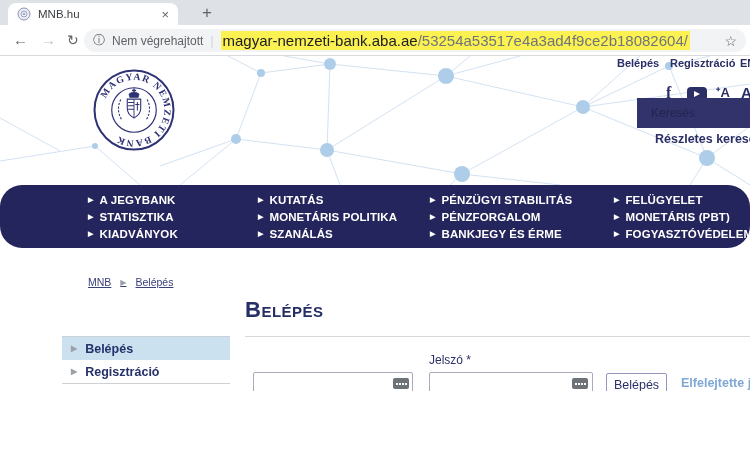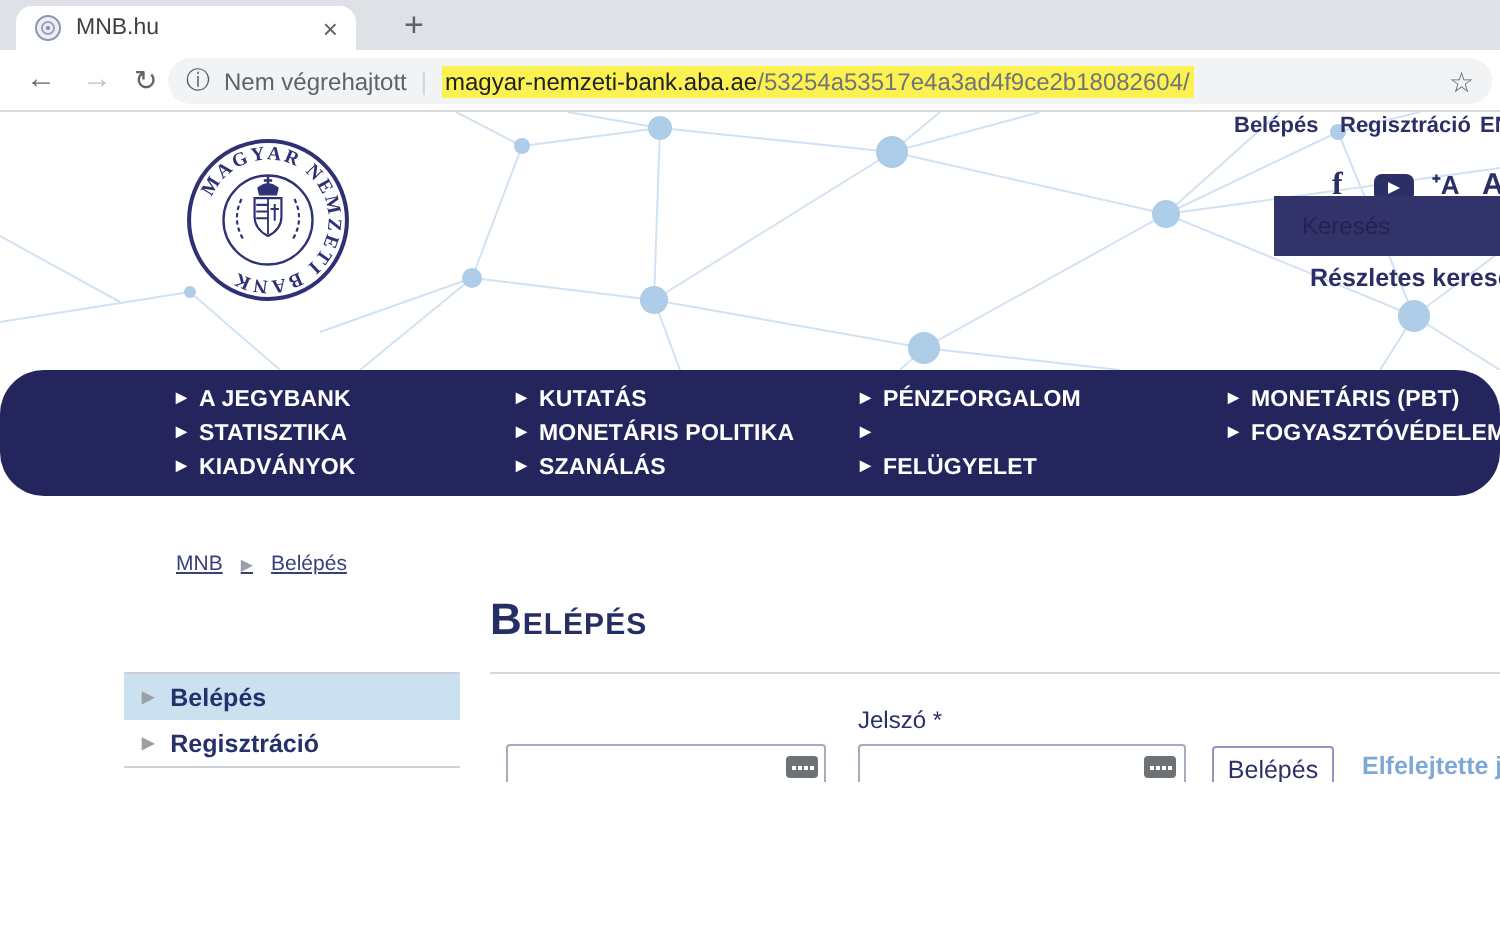--- a/index.html
+++ b/index.html
@@ -19,21 +19,21 @@
            border-bottom:1px solid #d8dade;box-sizing:border-box;}
   .navbtn{position:absolute;top:5px;font-size:15px;color:#5f6368;line-height:20px;}
   .navbtn.back{left:13px;}
   .navbtn.fwd{left:41px;color:#bdc1c6;}
   .navbtn.reload{left:67px;font-size:14px;}
   .addressbar{position:absolute;left:84px;top:4px;width:662px;height:23px;background:#f1f3f4;
               border-radius:12px;display:flex;align-items:center;padding:0 9px;box-sizing:border-box;}
   .info-ic{font-size:12px;color:#5f6368;margin-right:7px;}
   .sec-label{font-size:12px;color:#5f6368;white-space:nowrap;}
   .url-sep{color:#d0d3d7;margin:0 7px;font-size:12px;}
-  .url-hl{background:#fbf151;font-size:12px;white-space:nowrap;padding:1px 2px;}
+  .url-hl{background:#fbf151;font-size:15px;white-space:nowrap;padding:1px 2px;}
   .url-domain{color:#202124;}
   .url-path{color:#70757a;}
   .star{margin-left:auto;font-size:14px;color:#5f6368;}
 
   
   .site{position:absolute;left:0;top:56px;width:750px;height:413px;background:#fff;}
   .pattern{position:absolute;left:0;top:0;}
   .logo{position:absolute;left:92px;top:12px;}
 
   .toplink{position:absolute;top:1px;font-size:11px;font-weight:700;color:#2b2f66;white-space:nowrap;}
@@ -211,24 +211,29 @@
       <span class="nav-item">
           <span class="arr">▶</span>
           <span>MONETÁRIS POLITIKA</span>
         </span>
       <span class="nav-item">
           <span class="arr">▶</span>
           <span>SZANÁLÁS</span>
         </span>
       <span class="nav-item">
           <span class="arr">▶</span>
+          <span>PÉNZÜGYI STABILITÁS</span>
+        </span>
+      <span class="nav-item">
+          <span class="arr">▶</span>
           <span>PÉNZFORGALOM</span>
         </span>
       <span class="nav-item">
           <span class="arr">▶</span>
+          <span>BANKJEGY ÉS ÉRME</span>
         </span>
       <span class="nav-item">
           <span class="arr">▶</span>
           <span>FELÜGYELET</span>
         </span>
       <span class="nav-item">
           <span class="arr">▶</span>
           <span>MONETÁRIS (PBT)</span>
         </span>
       <span class="nav-item">

